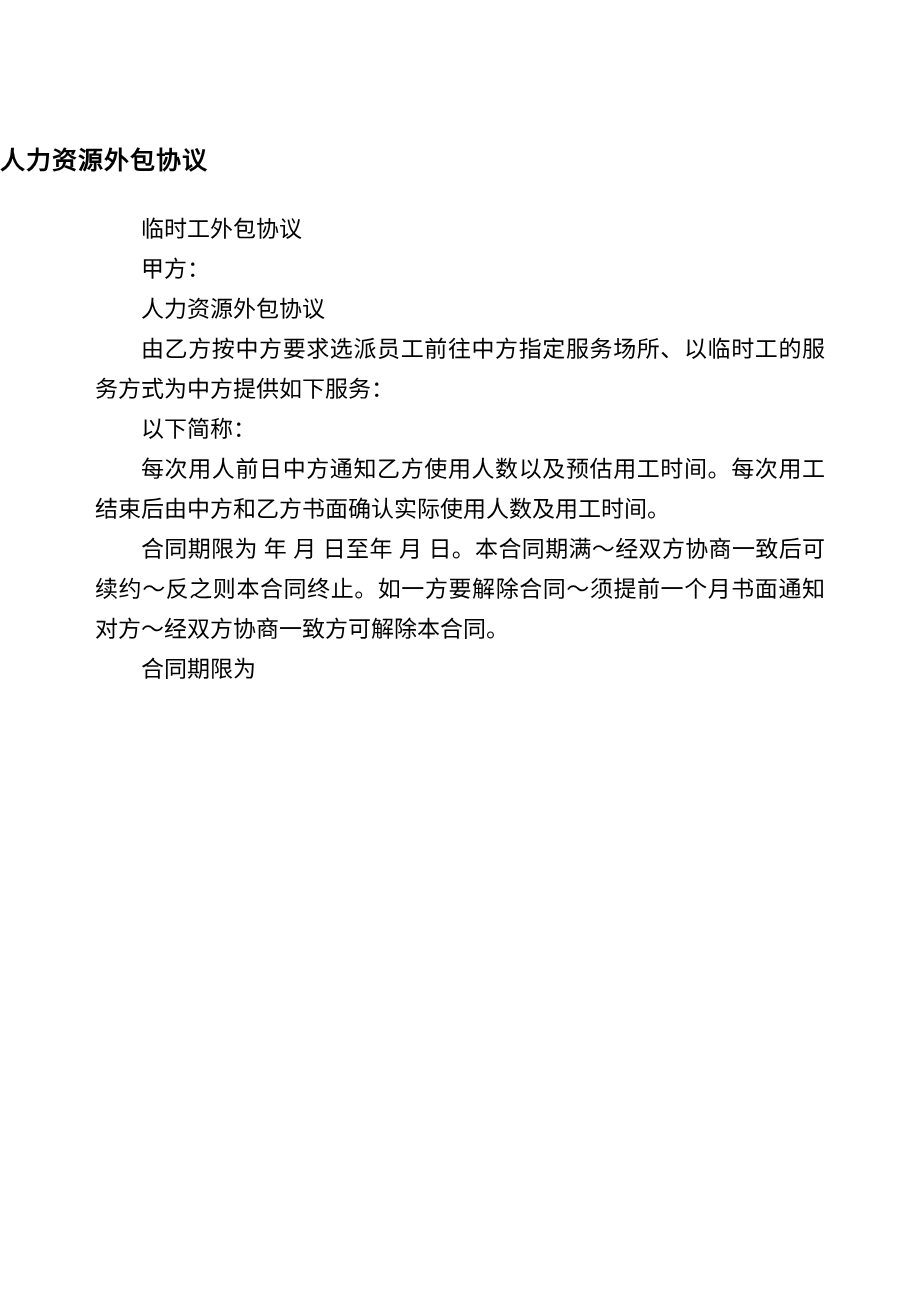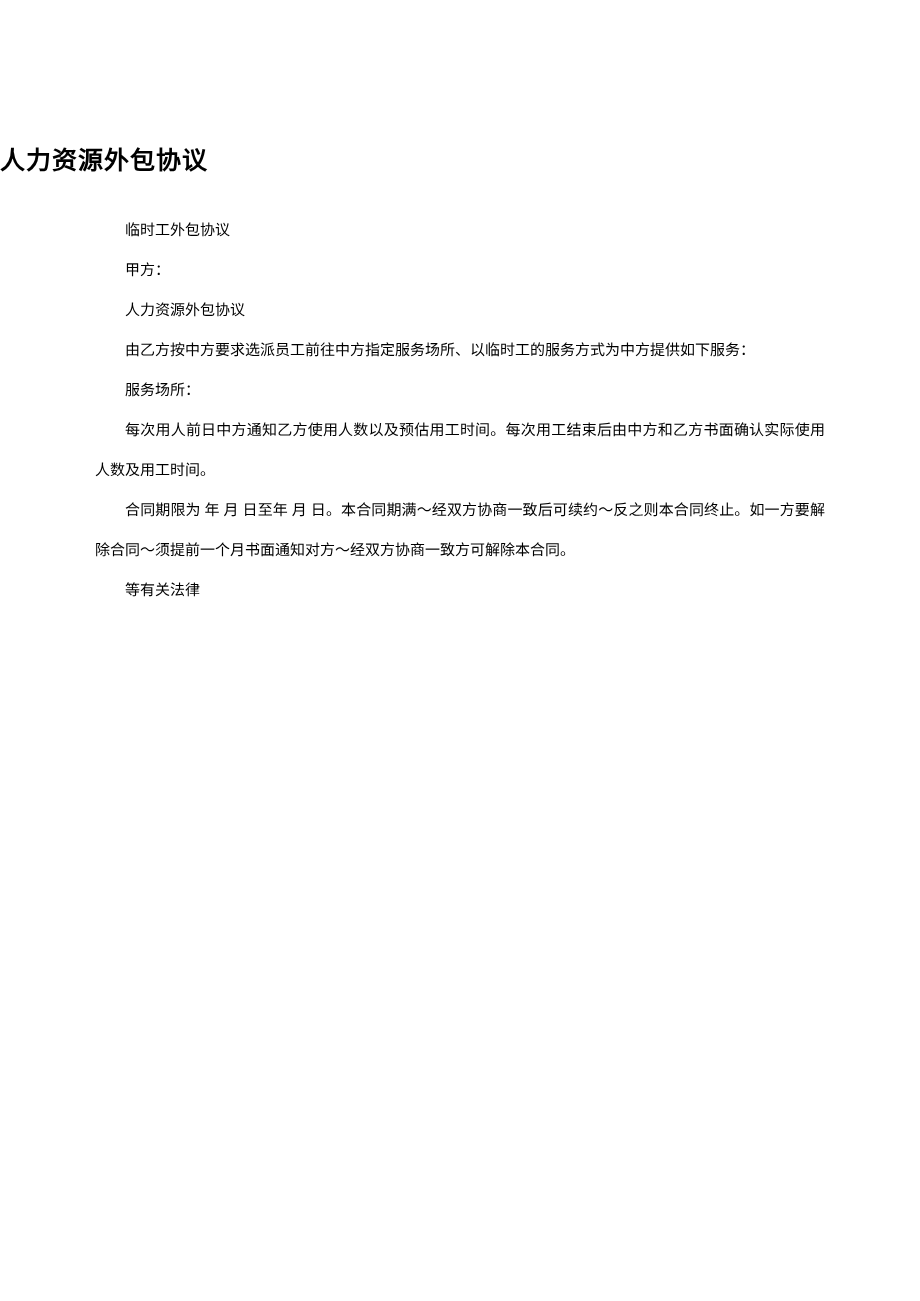--- a/index.html
+++ b/index.html
@@ -33,39 +33,39 @@
     padding-bottom: 0;
     font-family: "Liberation Sans", "DejaVu Sans", sans-serif;
   }
   .body-block {
     margin-top: 34px;
     padding-left: 95px;
     padding-right: 95px;
   }
   p.para {
     margin: 0 0 0 0;
-    font-size: 15px;
+    font-size: 23px;
     line-height: 40px;
     text-align: justify;
     text-justify: inter-ideograph;
     text-indent: 2em;
     font-family: "Liberation Serif", "DejaVu Serif", serif;
   }
 </style>
 </head>
 <body>
 
 <div class="page">
 
   <h1 class="doc-title">人力资源外包协议</h1>
 
   <div class="body-block">
     <p class="para">临时工外包协议</p>
     <p class="para">甲方：</p>
     <p class="para">人力资源外包协议</p>
     <p class="para">由乙方按中方要求选派员工前往中方指定服务场所、以临时工的服务方式为中方提供如下服务：</p>
-    <p class="para">服务场所：</p>
+    <p class="para">以下简称：</p>
     <p class="para">每次用人前日中方通知乙方使用人数以及预估用工时间。每次用工结束后由中方和乙方书面确认实际使用人数及用工时间。</p>
     <p class="para">合同期限为 年  月  日至年  月  日。本合同期满～经双方协商一致后可续约～反之则本合同终止。如一方要解除合同～须提前一个月书面通知对方～经双方协商一致方可解除本合同。</p>
-    <p class="para">等有关法律</p>
+    <p class="para">合同期限为</p>
   </div>
 
 </div>
 
 </body></html>

